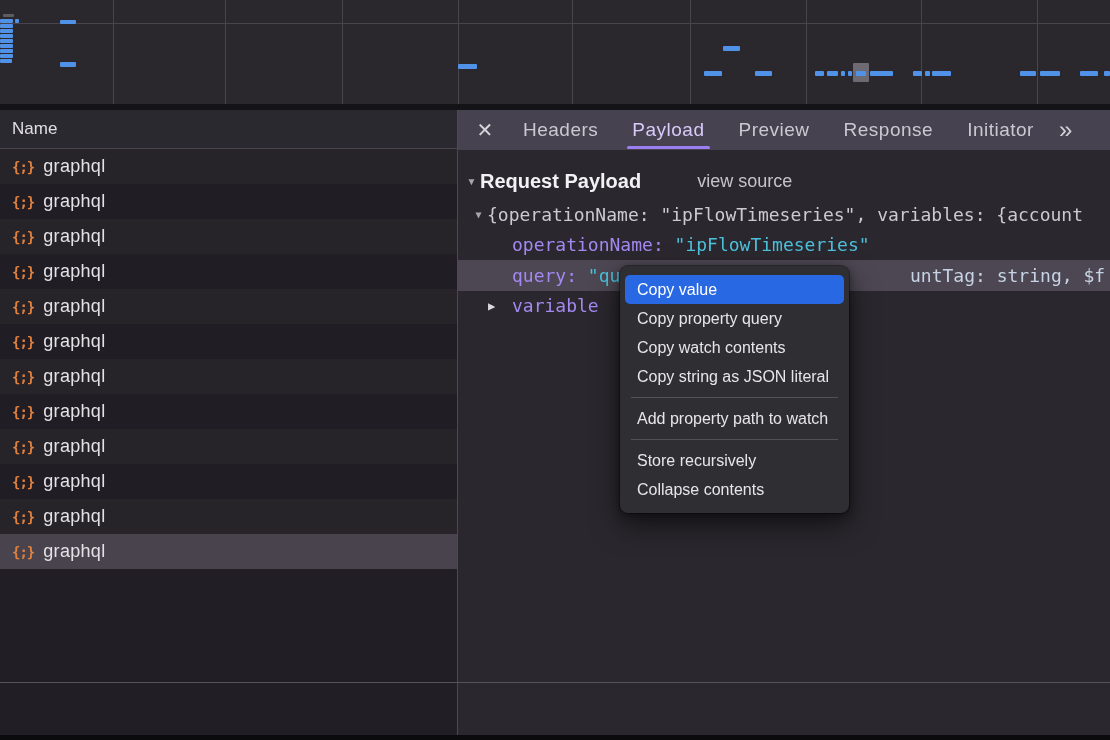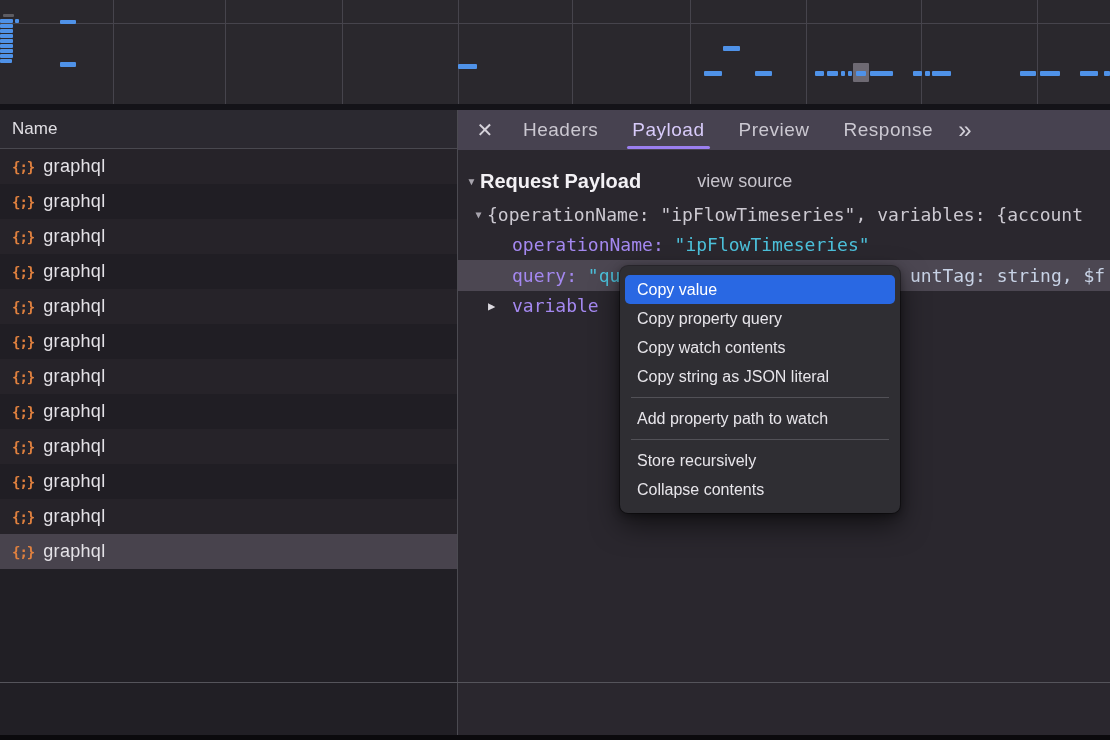--- a/index.html
+++ b/index.html
@@ -56,21 +56,21 @@
   .seg.string_light{color:#c8d3e6;}
   .seg.plain{color:#ccc9d1;}
   .seg.plain_bright{color:#d9d6dd;margin-top:48px;}
   .right-frag{position:absolute;left:452px;top:0;height:100%;display:flex;align-items:center;}
 
   
   #footer-divider{position:absolute;left:0;top:682px;width:1110px;height:1px;background:#55545b;z-index:3;}
   #bottom-bar{position:absolute;left:0;top:735px;width:1110px;height:5px;background:#0b0a0d;z-index:4;}
 
   
-  #context-menu{position:absolute;left:620px;top:266px;width:280px;background:#2f2e33;
+  #context-menu{position:absolute;left:620px;top:266px;width:229px;background:#2f2e33;
       border-radius:8px;padding:9px 0;z-index:10;
       box-shadow:0 12px 28px rgba(0,0,0,.55),0 2px 8px rgba(0,0,0,.4),0 0 0 1px rgba(0,0,0,.35);}
   .menu-item{height:29px;line-height:29px;margin:0 5px;padding:0 12px;font-size:16px;
       color:#e7e5ea;border-radius:5px;}
   .menu-item.highlighted{background:#2968e3;color:#ffffff;}
   .menu-divider{height:1px;background:#525157;margin:6px 11px;}
 </style>
 </head>
 <body>
 
@@ -176,20 +176,21 @@
   </div>
 
   <div id="right-panel">
     <div id="tab-bar">
       <div id="close-btn">✕</div>
       <div id="tabs-host" style="display:flex">
           <div class="tab">Headers</div>
           <div class="tab active">Payload</div>
           <div class="tab">Preview</div>
           <div class="tab">Response</div>
+          <div class="tab">Initiator</div>
         </div>
       <div id="overflow-btn">»</div>
     </div>
 
     <div id="payload-content">
       <div id="payload-header">
         <span class="exp-dim">▼</span>
         <span id="payload-title">Request Payload</span>
         <span id="view-source">view source</span>
       </div>

